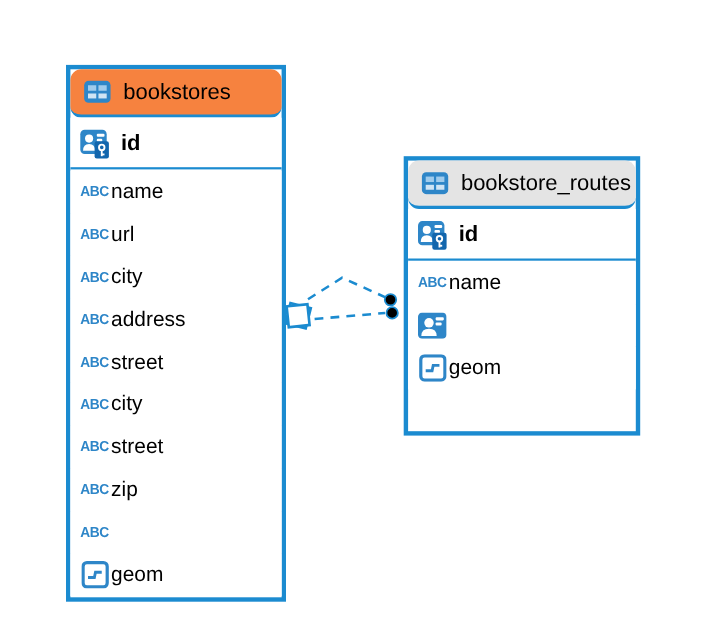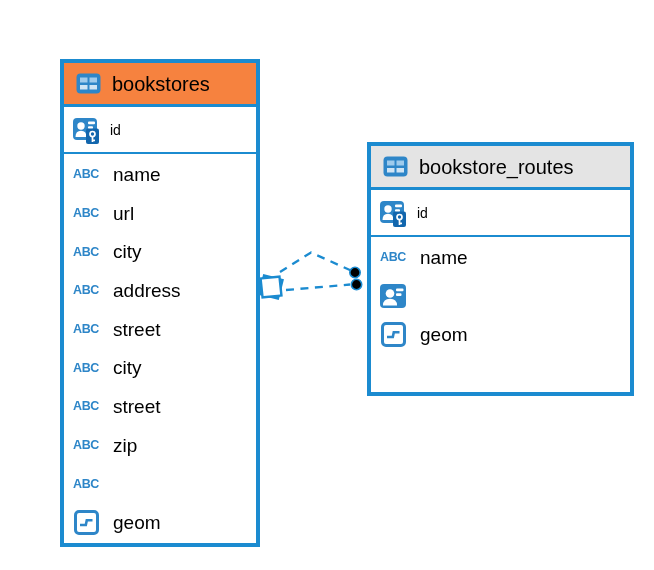--- a/index.html
+++ b/index.html
@@ -12,30 +12,30 @@
     font-family:"Liberation Sans",sans-serif;color:#000;overflow:hidden;
   }
   .canvas{position:absolute;inset:0;}
   .entity{
     position:absolute;background:#fff;border:4px solid var(--accent);
     box-sizing:border-box;display:flex;flex-direction:column;
   }
   .entity-header{
     display:flex;align-items:center;gap:9px;padding:0 9px;
     height:44px;box-sizing:border-box;border-bottom:3px solid var(--accent);
-    font-size:20px;white-space:nowrap;
+    font-size:20px;white-space:nowrap;border-radius:10px;
   }
   .pk-row{
     display:flex;align-items:center;gap:9px;padding:4px 7px;
     height:47px;box-sizing:border-box;border-bottom:2.5px solid var(--accent);
-    font-size:14px;font-weight:normal;background:#fff;
+    font-size:20px;font-weight:bold;background:#fff;
   }
   .cols{display:flex;flex-direction:column;padding-top:1px;}
   .col-row{
-    display:flex;align-items:center;gap:12px;padding:0 7px;
+    display:flex;align-items:center;gap:0;padding:0 7px;
     height:38.7px;box-sizing:border-box;font-size:19px;background:#fff;white-space:nowrap;
   }
   .icon-slot{
     width:30px;min-width:30px;display:flex;align-items:center;justify-content:center;
     overflow:visible;
   }
   .abc-glyph{
     font-size:12.5px;font-weight:800;letter-spacing:-0.4px;color:var(--icon-blue);
     transform:scaleY(1.05);
   }
@@ -151,21 +151,21 @@
             <svg width="25" height="25" viewBox="0 0 25 25">
               <rect x="1.5" y="1.5" width="22" height="22" rx="3.5" fill="#fff" stroke="#2e86c8" stroke-width="3"></rect>
               <path d="M 6 15 L 11.8 15 L 12.8 10.2 L 18.5 10.2" fill="none" stroke="#2e86c8" stroke-width="2.6"></path>
             </svg>
           </span>
           <span class="col-label">geom</span>
         </div>
       </div>
   </div>
 
-  <div class="entity" style="left:367px;top:142px;width:267px;height:254px;">
+  <div class="entity" style="left:367px;top:142px;width:215px;height:254px;">
     <div class="entity-header" style="background: rgb(228, 228, 228);">
       <span class="icon-slot header-icon-slot">
           <svg width="25" height="21" viewBox="0 0 25 21">
             <rect x="0.5" y="0.5" width="24" height="20" rx="4" fill="#2e86c8"></rect>
             <rect x="4" y="4.5" width="7.5" height="5" fill="#9fcbec"></rect>
             <rect x="13.5" y="4.5" width="7.5" height="5" fill="#9fcbec"></rect>
             <rect x="4" y="12" width="7.5" height="4.5" fill="#cfe4f4"></rect>
             <rect x="13.5" y="12" width="7.5" height="4.5" fill="#cfe4f4"></rect>
           </svg>
         </span>

